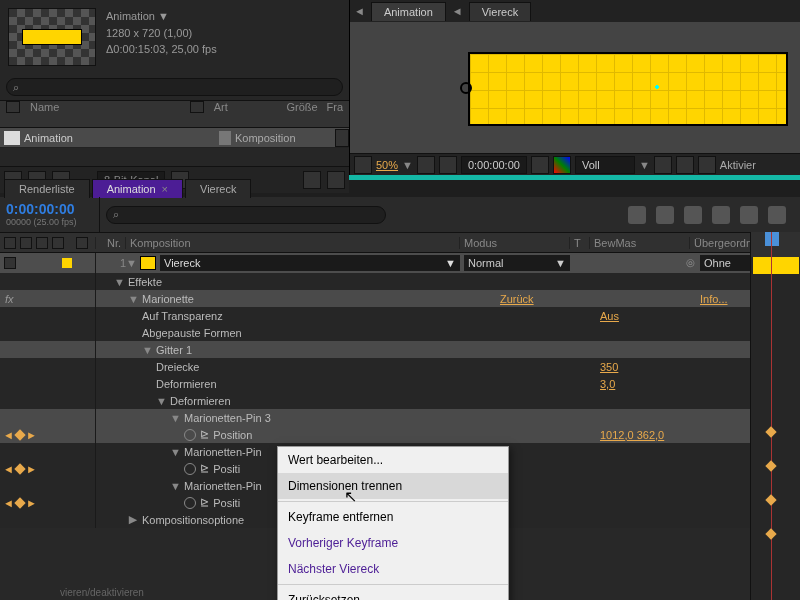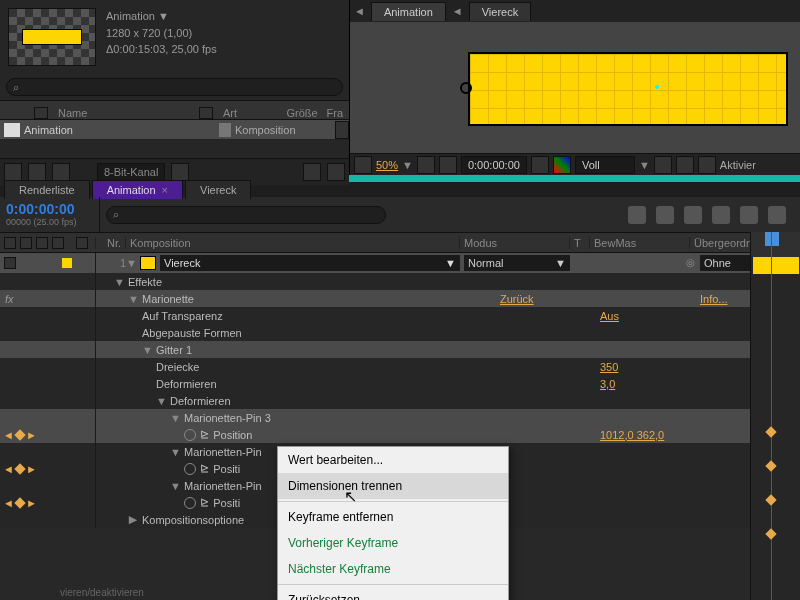--- a/index.html
+++ b/index.html
@@ -5,21 +5,21 @@
 * { margin:0; padding:0; box-sizing:border-box; font-family:Arial,sans-serif; font-size:11px; }
 body { background:#282828; color:#aaa; width:800px; height:600px; overflow:hidden; position:relative; }
 .top { display:flex; height:175px; }
 .proj-panel { width:350px; background:#262626; border-right:1px solid #000; }
 .thumb-area { display:flex; padding:8px; }
 .thumb { width:88px; height:58px; background-image:linear-gradient(45deg,#555 25%,transparent 25%,transparent 75%,#555 75%),linear-gradient(45deg,#555 25%,#333 25%,#333 75%,#555 75%); background-size:16px 16px; background-position:0 0,8px 8px; border:1px solid #111; display:flex; align-items:center; justify-content:center; }
 .thumb-rect { width:60px; height:16px; background:#ffd500; border:1px solid #000; }
 .thumb-meta { padding-left:10px; color:#999; line-height:1.5; }
 .search-row { padding:4px 6px; display:flex; align-items:center; gap:6px; }
 .search-box { flex:1; background:#1f1f1f; border:1px solid #111; border-radius:9px; height:18px; display:flex; align-items:center; padding:0 6px; color:#888; }
-.col-head { display:flex; background:#333; border-top:1px solid #111; border-bottom:1px solid #111; height:20px; align-items:flex-end;padding-left:28px; }
+.col-head { display:flex; background:#333; border-top:1px solid #111; border-bottom:1px solid #111; height:28px; align-items:flex-start; }
 .col-head span { padding:0 6px; color:#888; }
 .ch-name { width:190px; display:flex; align-items:center; gap:4px; }
 .ch-type { width:100px; display:flex; align-items:center; gap:4px; }
 .ch-size { width:40px; }
 .proj-row { display:flex; height:20px; align-items:center; background:#3a3a3a; border-bottom:1px solid #222; }
 .proj-row.sel { background:#4a4a4a; }
 .proj-row .icon { width:16px; height:14px; background:#777; margin:0 4px; }
 .proj-row .icon.comp { background:#ddd; }
 .proj-name { flex:1; color:#ccc; }
 .btm-tool { display:flex; align-items:center; gap:6px; padding:4px; background:#232323; border-top:1px solid #111; }
@@ -33,21 +33,21 @@
 .viewer { flex:1; background:#444; position:relative; overflow:hidden; }
 .rect-shape { position:absolute; left:118px; top:30px; width:320px; height:74px; background:#ffd500; border:2px solid #000; background-image:linear-gradient(#e0b900 1px,transparent 1px),linear-gradient(90deg,#e0b900 1px,transparent 1px); background-size:18px 18px; }
 .pin { position:absolute; width:12px; height:12px; border:2px solid #000; border-radius:50%; background:transparent; }
 .pin1 { left:110px; top:60px; }
 .pin2 { left:300px; top:58px; border-radius:0; border:none; }
 .pin2::before { content:""; position:absolute; width:14px; height:14px; background:radial-gradient(#0ff 2px,transparent 2px); }
 .viewer-bar { display:flex; align-items:center; gap:4px; padding:2px 4px; background:#232323; border-top:1px solid #111; height:22px; }
 .vb-field { background:#1a1a1a; padding:2px 6px; border:1px solid #111; color:#ccc; }
 .vb-link { color:#e8a94b; text-decoration:underline; }
 
-.tl-tabs { display:flex; background:#1e1e1e; height:22px; align-items:center; padding-left:4px; gap:2px; border-top:7px solid #14b8a6; }
+.tl-tabs { display:flex; background:#1e1e1e; height:22px; align-items:center; padding-left:4px; gap:2px; border-top:5px solid #14b8a6; }
 .tl-tab { padding:3px 14px; background:#2a2a2a; color:#aaa; border:1px solid #111; border-bottom:none; }
 .tl-tab.active { background:#4c1d95; color:#ddd; }
 .tl-tab .close { margin-left:6px; color:#888; }
 
 .tl-header { display:flex; background:#2a2a2a; border-bottom:1px solid #111; height:36px; }
 .tc-box { width:100px; padding:4px 6px; border-right:1px solid #111; }
 .timecode { color:#2f7de0; font-size:14px; font-weight:bold; }
 .tc-sub { color:#777; font-size:9px; }
 .tl-search { flex:1; display:flex; align-items:center; padding:0 6px; }
 .tl-icons { display:flex; gap:10px; padding:0 14px; align-items:center; }
@@ -94,21 +94,21 @@
 
 .tl-right { position:absolute; right:0; top:232px; width:50px; bottom:0; background:#262626; border-left:1px solid #111; }
 .marker-row { height:25px; position:relative; background:#303030;}
 .cti { position:absolute; left:14px; top:0; width:14px; height:14px; background:#4a90d9; }
 .bar { position:absolute; left:2px; height:17px; width:46px; background:#ffd500; }
 .vline { position:absolute; left:20px; top:0; bottom:0; width:1px; background:#a33; }
 .kf-mark { position:absolute; width:8px; height:8px; background:#e8a94b; transform:rotate(45deg); left:16px; }
 
 .ctx-menu { position:absolute; left:277px; top:446px; width:232px; background:#f0f0f0; border:1px solid #999; box-shadow:2px 2px 8px rgba(0,0,0,0.5); color:#000; z-index:100; }
 .ctx-item { padding:6px 10px; font-size:12px; }
-.ctx-item.disabled { color:#15803d; }
+.ctx-item.disabled { color:#4c1d95; }
 .ctx-item.highlight { background:#d8d8d8; }
 .ctx-sep { height:1px; background:#ccc; margin:2px 0; }
 .cursor { position:absolute; left:344px; top:487px; z-index:101; font-size:16px; color:#000; }
 
 .proj-content-area { background:#262626; height:18px; }
 .status-bar-text { position:absolute; bottom:2px; left:60px; color:#666; font-size:10px; }
 </style>
 </head>
 <body>
 
@@ -401,20 +401,20 @@
   <div class="kf-mark" style="top:264px"></div>
   <div class="kf-mark" style="top:298px"></div>
 </div>
 
 <div class="ctx-menu">
   <div class="ctx-item">Wert bearbeiten...</div>
   <div class="ctx-item highlight">Dimensionen trennen</div>
   <div class="ctx-sep"></div>
   <div class="ctx-item">Keyframe entfernen</div>
   <div class="ctx-item disabled">Vorheriger Keyframe</div>
-  <div class="ctx-item disabled">Nächster Keyframe</div>
+  <div class="ctx-item disabled">Nächster Viereck</div>
   <div class="ctx-sep"></div>
   <div class="ctx-item">Zurücksetzen</div>
 
 </div>
 <div class="cursor">↖</div>
 
 <div class="status-bar-text">vieren/deaktivieren</div>
 
 </body></html>

